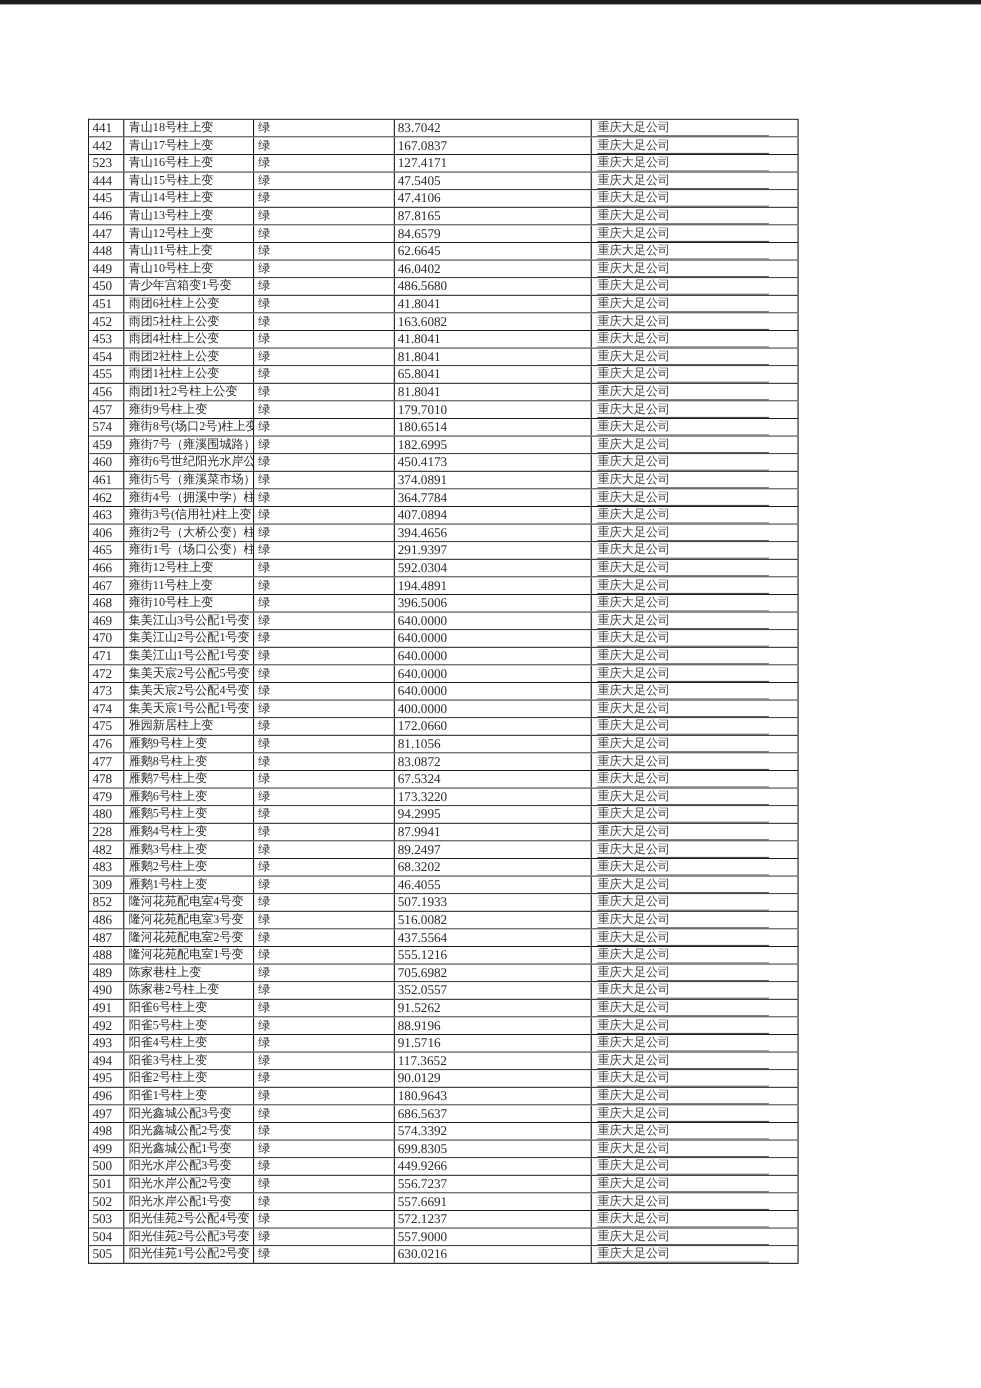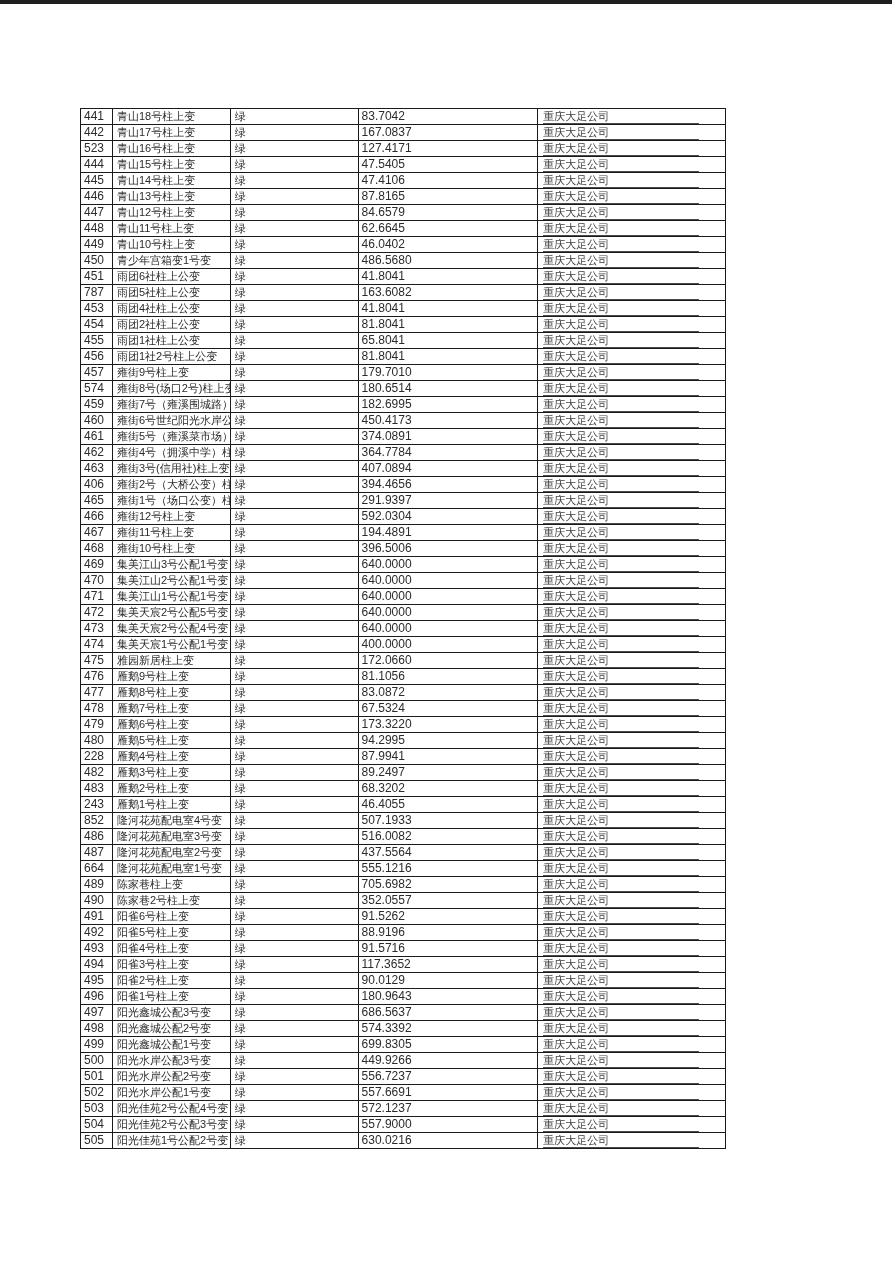--- a/index.html
+++ b/index.html
@@ -1,21 +1,21 @@
 <!DOCTYPE html>
 <html><head>
 <meta charset="utf-8">
 <style>
   html,body { margin:0; padding:0; }
   .page {
     position:relative;
     width:892px; height:1207px;
     background:#ffffff;
     overflow:hidden;
-    font-family:Liberation Sans, sans-serif;
+    font-family:Liberation Serif, serif;
   }
   .topbar {
     position:absolute; top:0; left:0;
     width:892px; height:4px;
     background:#1e1e1e;
   }
   .grid {
     position:absolute; top:108px; left:80px;
     width:646px;
     border-top:1px solid #1a1a1a;
@@ -128,21 +128,21 @@
         <div class="cell c-company"><span class="u">重庆大足公司</span></div>
       </div>
       <div class="row">
         <div class="cell c-index">451</div>
         <div class="cell c-name">雨团6社柱上公变</div>
         <div class="cell c-status">绿</div>
         <div class="cell c-value">41.8041</div>
         <div class="cell c-company"><span class="u">重庆大足公司</span></div>
       </div>
       <div class="row">
-        <div class="cell c-index">787</div>
+        <div class="cell c-index">452</div>
         <div class="cell c-name">雨团5社柱上公变</div>
         <div class="cell c-status">绿</div>
         <div class="cell c-value">163.6082</div>
         <div class="cell c-company"><span class="u">重庆大足公司</span></div>
       </div>
       <div class="row">
         <div class="cell c-index">453</div>
         <div class="cell c-name">雨团4社柱上公变</div>
         <div class="cell c-status">绿</div>
         <div class="cell c-value">41.8041</div>
@@ -352,21 +352,21 @@
         <div class="cell c-company"><span class="u">重庆大足公司</span></div>
       </div>
       <div class="row">
         <div class="cell c-index">483</div>
         <div class="cell c-name">雁鹅2号柱上变</div>
         <div class="cell c-status">绿</div>
         <div class="cell c-value">68.3202</div>
         <div class="cell c-company"><span class="u">重庆大足公司</span></div>
       </div>
       <div class="row">
-        <div class="cell c-index">243</div>
+        <div class="cell c-index">309</div>
         <div class="cell c-name">雁鹅1号柱上变</div>
         <div class="cell c-status">绿</div>
         <div class="cell c-value">46.4055</div>
         <div class="cell c-company"><span class="u">重庆大足公司</span></div>
       </div>
       <div class="row">
         <div class="cell c-index">852</div>
         <div class="cell c-name">隆河花苑配电室4号变</div>
         <div class="cell c-status">绿</div>
         <div class="cell c-value">507.1933</div>
@@ -380,21 +380,21 @@
         <div class="cell c-company"><span class="u">重庆大足公司</span></div>
       </div>
       <div class="row">
         <div class="cell c-index">487</div>
         <div class="cell c-name">隆河花苑配电室2号变</div>
         <div class="cell c-status">绿</div>
         <div class="cell c-value">437.5564</div>
         <div class="cell c-company"><span class="u">重庆大足公司</span></div>
       </div>
       <div class="row">
-        <div class="cell c-index">664</div>
+        <div class="cell c-index">488</div>
         <div class="cell c-name">隆河花苑配电室1号变</div>
         <div class="cell c-status">绿</div>
         <div class="cell c-value">555.1216</div>
         <div class="cell c-company"><span class="u">重庆大足公司</span></div>
       </div>
       <div class="row">
         <div class="cell c-index">489</div>
         <div class="cell c-name">陈家巷柱上变</div>
         <div class="cell c-status">绿</div>
         <div class="cell c-value">705.6982</div>

